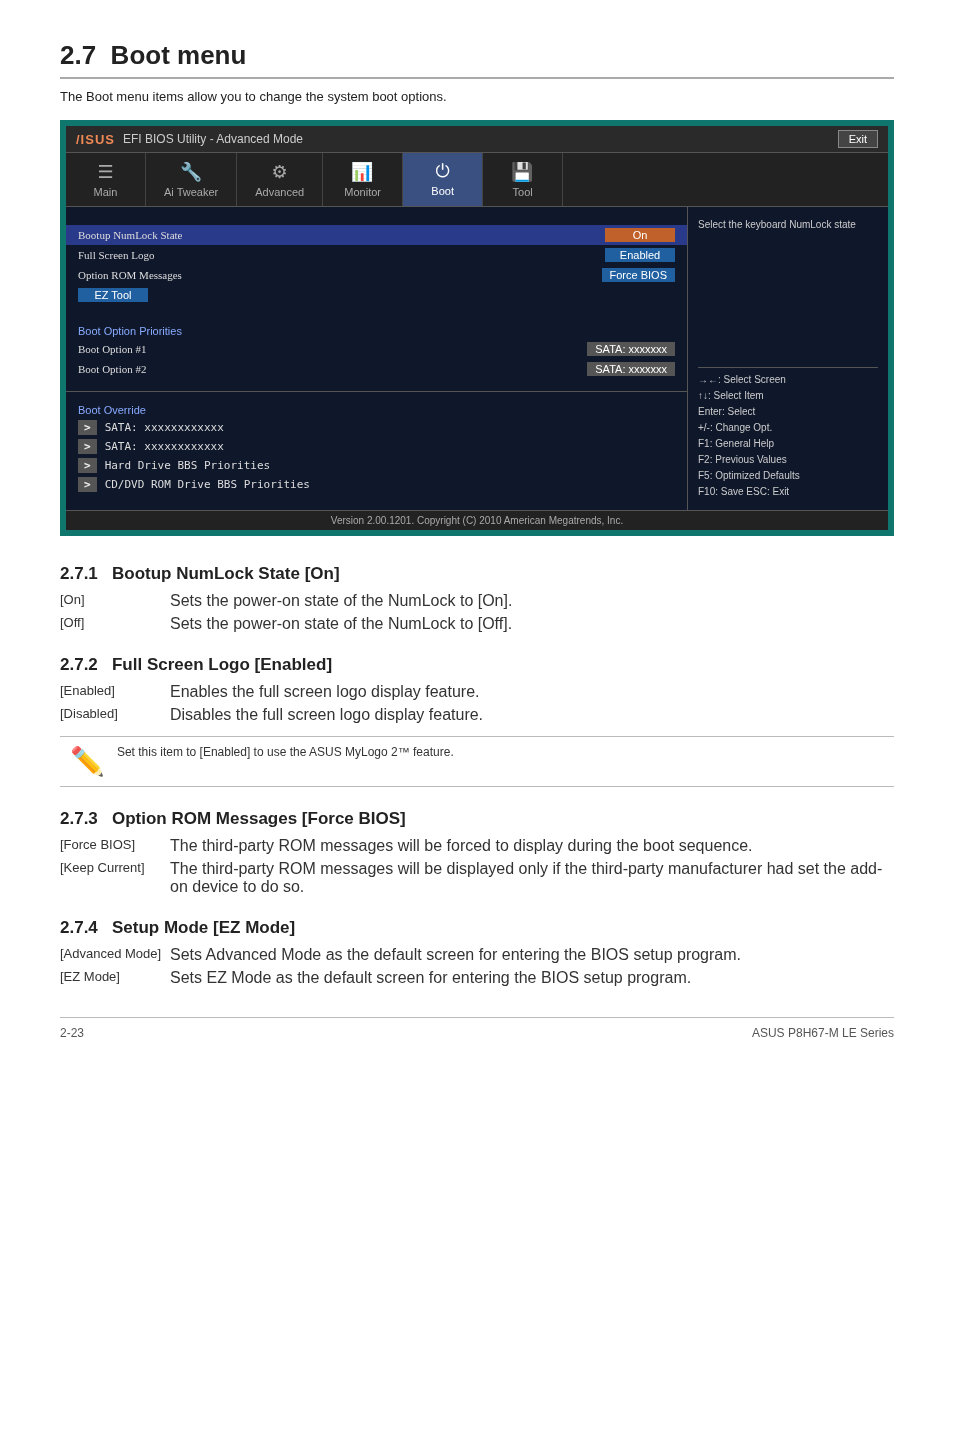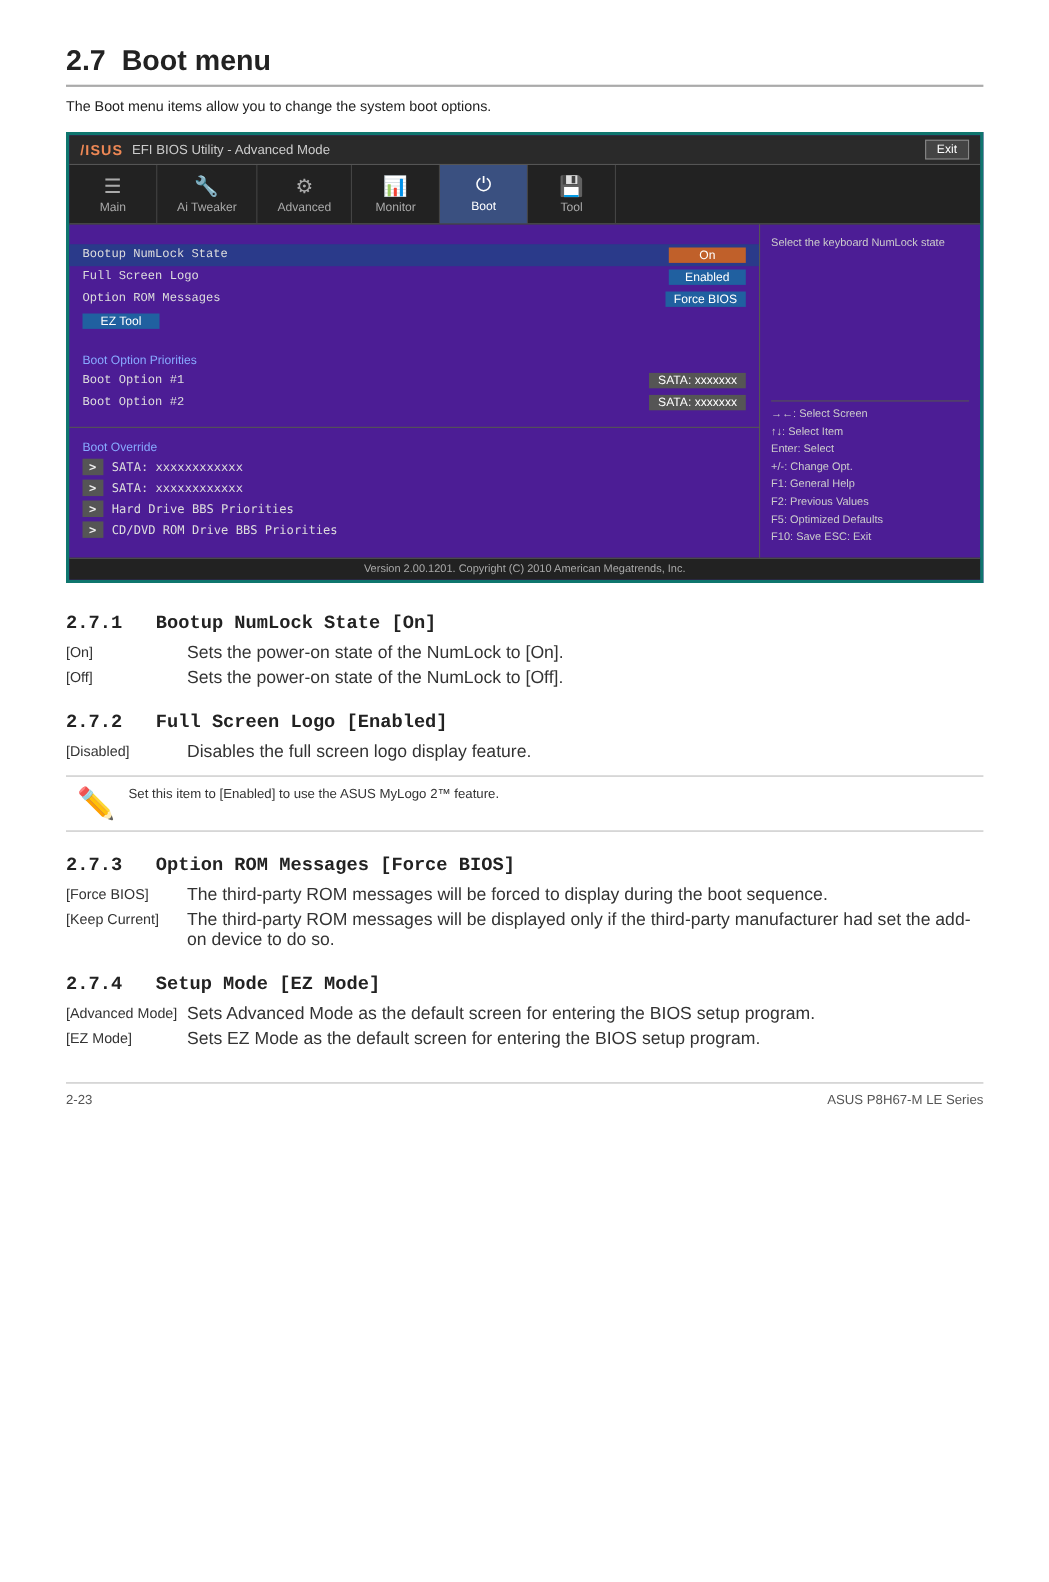--- a/index.html
+++ b/index.html
@@ -22,22 +22,22 @@
       border-bottom: 2px solid #aaa;
       padding-bottom: 6px;
     }
     .section-desc {
       font-size: 13px;
       margin-bottom: 16px;
     }
 
     
     .bios-container {
-      border: 3px solid #0f766e;
-      background: #4c1d95;
+      border: 6px solid #0f766e;
+      background: #0f172a;
       color: #ddd;
       font-family: monospace;
       font-size: 11px;
       margin-bottom: 28px;
       width: 100%;
     }
     .bios-titlebar {
       background: #2a2a2a;
       display: flex;
       justify-content: space-between;
@@ -110,21 +110,21 @@
     }
     .bios-row {
       display: flex;
       align-items: center;
       padding: 3px 12px;
       cursor: pointer;
     }
     .bios-row.highlighted { background: #2a3a8a; }
     .bios-row-label {
       flex: 1;
-      font-family: Liberation Mono, monospace;
+      font-family: Liberation Serif, serif;
       font-size: 11px;
       color: #ddd;
     }
     .bios-row-value {
       background: #555;
       color: #fff;
       padding: 1px 8px;
       font-size: 11px;
       font-family: Arial, sans-serif;
       min-width: 70px;
@@ -176,21 +176,20 @@
 
     
     .sub-section {
       margin-bottom: 22px;
     }
     .sub-section-title {
       font-size: 17px;
       font-weight: bold;
       margin-bottom: 8px;
       margin-top: 18px;
-      font-family: Liberation Mono, monospace;
     }
     .definition-row {
       display: flex;
       margin-bottom: 5px;
     }
     .def-term {
       min-width: 110px;
       font-size: 13px;
       color: #333;
       flex-shrink: 0;
@@ -359,20 +358,24 @@
       <span class="def-term">[Off]</span>
       <span class="def-desc">Sets the power-on state of the NumLock to [Off].</span>
     </div>
   </div>
 
   <div class="sub-section">
     <div class="sub-section-title">
       <span>2.7.2</span>&nbsp;&nbsp;&nbsp;<span>Full Screen Logo [Enabled]</span>
     </div>
     <div class="definition-row">
+      <span class="def-term">[Enabled]</span>
+      <span class="def-desc">Enables the full screen logo display feature.</span>
+    </div>
+    <div class="definition-row">
       <span class="def-term">[Disabled]</span>
       <span class="def-desc">Disables the full screen logo display feature.</span>
     </div>
     <div class="note-box">
       <div class="note-icon">✏️</div>
       <div class="note-text">Set this item to [Enabled] to use the ASUS MyLogo 2™ feature.</div>
     </div>
   </div>
 
   <div class="sub-section">

